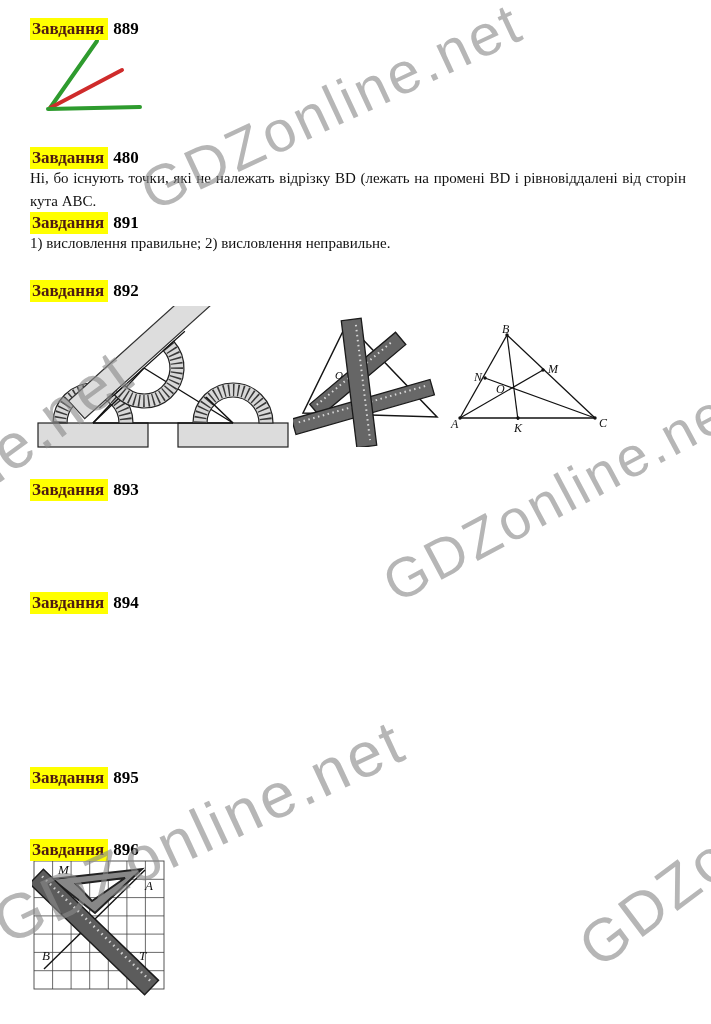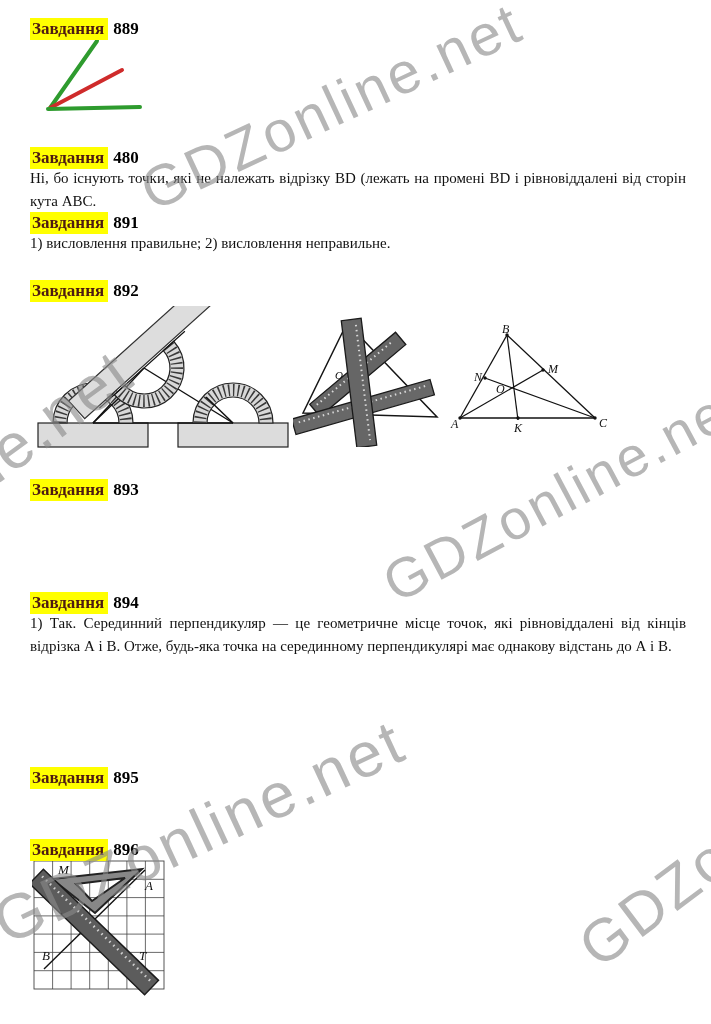--- a/index.html
+++ b/index.html
@@ -136,21 +136,20 @@
   </svg>
 
   <div class="task-heading" style="top:480px">
     <span class="hl">Завдання</span><span class="num">893</span>
   </div>
 
   <div class="task-heading" style="top:593px">
     <span class="hl">Завдання</span><span class="num">894</span>
   </div>
   <div class="task-text" style="top:612px">
-    <p>1) Так. Серединний перпендикуляр — це геометричне місце точок, які рівновіддалені від кінців відрізка А і В. Отже, будь-яка точка на серединному перпендикулярі має однакову відстань до А і В.</p>
   </div>
 
   <div class="task-heading" style="top:768px">
     <span class="hl">Завдання</span><span class="num">895</span>
   </div>
 
   <div class="task-heading" style="top:840px">
     <span class="hl">Завдання</span><span class="num">896</span>
   </div>
   <svg class="fig" style="left:32px;top:857px" width="140" height="140" viewBox="0 0 140 140">

